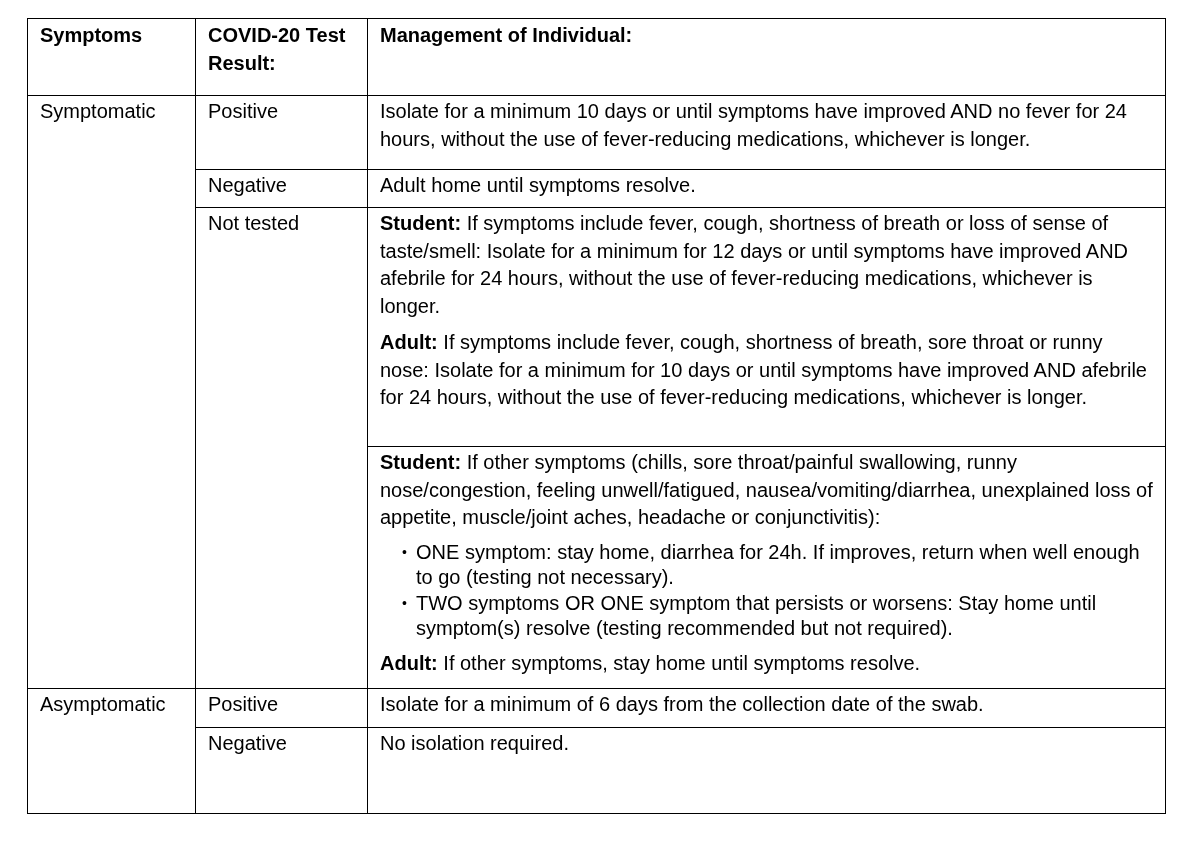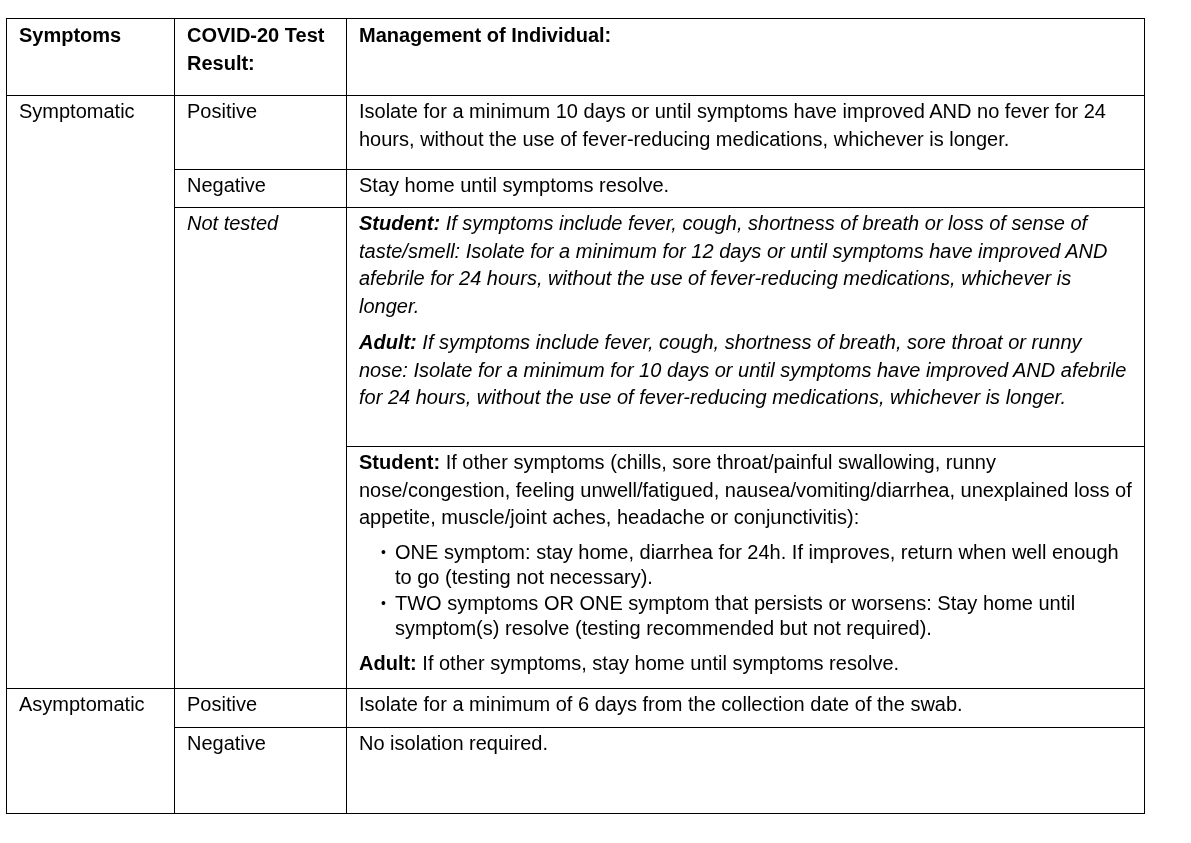--- a/index.html
+++ b/index.html
@@ -10,21 +10,21 @@
     body {
       width: 1191px;
       height: 843px;
       position: relative;
       overflow: hidden;
       font-family: "Liberation Sans", sans-serif;
       color: #000000;
     }
     .doc-table {
       position: absolute;
-      left: 6px;
+      left: 27px;
       top: 18px;
       width: 1138px;
       border-collapse: collapse;
       table-layout: fixed;
       font-size: 20px;
       line-height: 27.5px;
     }
     .doc-table td, .doc-table th {
       border: 1.5px solid #000000;
       vertical-align: top;
@@ -35,21 +35,21 @@
       font-weight: bold;
       padding-top: 3px;
     }
     .col1 { width: 168px; }
     .col2 { width: 172px; }
     .col3 { width: 798px; }
 
     tr.header-row { height: 77px; }
     tr.row-sym-pos { height: 74px; }
     tr.row-sym-neg { height: 38px; }
-    tr.row-sym-nt1 { height: 239px; font-style: italic; }
+    tr.row-sym-nt1 { height: 239px; }
     tr.row-sym-nt2 { height: 242px; }
     tr.row-asym-pos { height: 39px; }
     tr.row-asym-neg { height: 86px; }
 
     td.cell { padding-top: 2px; }
     .para { margin: 0; }
     .para + .para { margin-top: 9px; }
     .bold-lead { font-weight: bold; }
     .bullet-list {
       list-style: none;
@@ -88,21 +88,21 @@
   </tr>
 
   <tr class="row-sym-pos">
     <td class="cell" rowspan="4">Symptomatic</td>
     <td class="cell">Positive</td>
     <td class="cell">Isolate for a minimum 10 days or until symptoms have improved AND no fever for 24 hours, without the use of fever-reducing medications, whichever is longer.</td>
   </tr>
 
   <tr class="row-sym-neg">
     <td class="cell">Negative</td>
-    <td class="cell">Stay home until symptoms resolve.</td>
+    <td class="cell">Adult home until symptoms resolve.</td>
   </tr>
 
   <tr class="row-sym-nt1">
     <td class="cell" rowspan="2">Not tested</td>
     <td class="cell">
       <p class="para"><span class="bold-lead">Student:</span><span> If symptoms include fever, cough, shortness of breath or loss of sense of taste/smell: Isolate for a minimum for 12 days or until symptoms have improved AND afebrile for 24 hours, without the use of fever-reducing medications, whichever is longer.</span></p>
       <p class="para"><span class="bold-lead">Adult:</span><span> If symptoms include fever, cough, shortness of breath, sore throat or runny nose: Isolate for a minimum for 10 days or until symptoms have improved AND afebrile for 24 hours, without the use of fever-reducing medications, whichever is longer.</span></p>
     </td>
   </tr>
 

